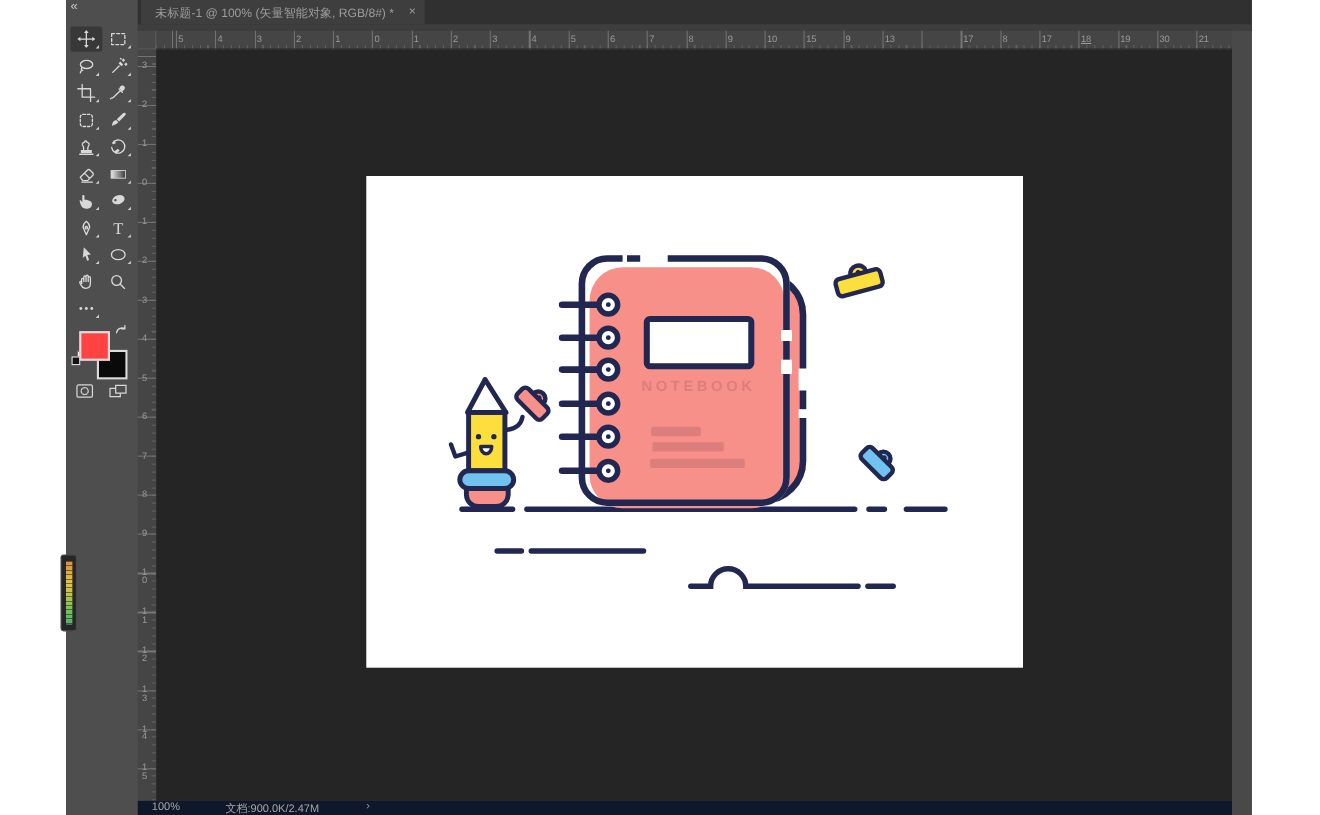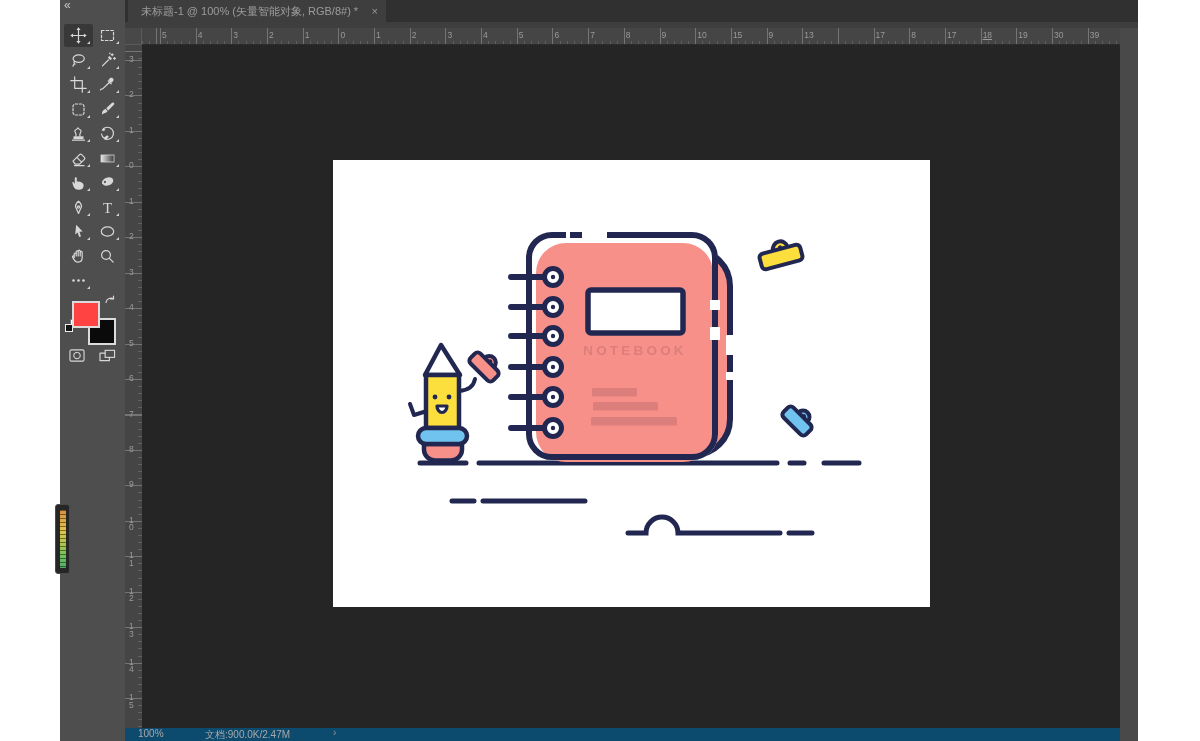--- a/index.html
+++ b/index.html
@@ -58,21 +58,21 @@
   .rlabel{position:absolute;color:#9a9a9a;font-size:8.5px;top:2px;}
   .ruler-v .rlabel{top:auto;left:4px;line-height:7.5px;text-align:center;}
 
   
   .canvas{position:absolute;left:82px;top:45px;right:18px;bottom:13px;background:var(--canvas-bg);overflow:hidden;}
   .right-strip{position:absolute;right:0;top:28px;width:18px;bottom:0;background:#494949;}
   .artboard{position:absolute;left:191px;top:115px;width:597px;height:447px;background:#ffffff;}
   .artboard svg{display:block;}
 
   
-  .statusbar{position:absolute;left:65px;right:18px;bottom:0;height:13px;background:#0c4a6e;
+  .statusbar{position:absolute;left:65px;right:18px;bottom:0;height:13px;background:#0f172a;
     color:#a8a8a8;font-size:10px;}
   .statusbar .zoomv{position:absolute;left:13px;top:0;}
   .statusbar .docinfo{position:absolute;left:80px;top:0;}
   .statusbar .chev{position:absolute;left:208px;top:-1px;font-size:10px;color:#9a9a9a;}
 
   
   .mini-panel{position:absolute;left:55px;top:504px;width:15px;height:70px;background:#262626;
     border-radius:3px;border:1px solid #4a4a4a;z-index:9;}
   .mini-panel .strip{position:absolute;left:4px;top:5px;width:6px;bottom:5px;border-radius:1px;
     background-image:repeating-linear-gradient(to bottom,rgba(0,0,0,.45) 0 1px,transparent 1px 4px),
@@ -277,21 +277,21 @@
       <div class="rlabel" style="left: 607.88px;">15</div>
       <div class="rlabel" style="left: 643.56px;">9</div>
       <div class="rlabel" style="left: 679.24px;">13</div>
       <div class="rlabel" style="left: 714.92px; margin-top: 37px;">14</div>
       <div class="rlabel" style="left: 750.6px;">17</div>
       <div class="rlabel" style="left: 786.28px;">8</div>
       <div class="rlabel" style="left: 821.96px;">17</div>
       <div class="rlabel" style="left: 857.64px; text-decoration: underline;">18</div>
       <div class="rlabel" style="left: 893.32px;">19</div>
       <div class="rlabel" style="left: 929px;">30</div>
-      <div class="rlabel" style="left: 964.68px;">39</div>
+      <div class="rlabel" style="left: 964.68px;">21</div>
       <div class="rlabel" style="left: 1000.36px;">22</div>
     </div>
   <div class="ruler-v" id="rulerV">
       <div class="rlabel" style="top: 11px;">
         <div>3</div>
       </div>
       <div class="rlabel" style="top: 46.45px;">
         <div>2</div>
       </div>
       <div class="rlabel" style="top: 81.9px;">

